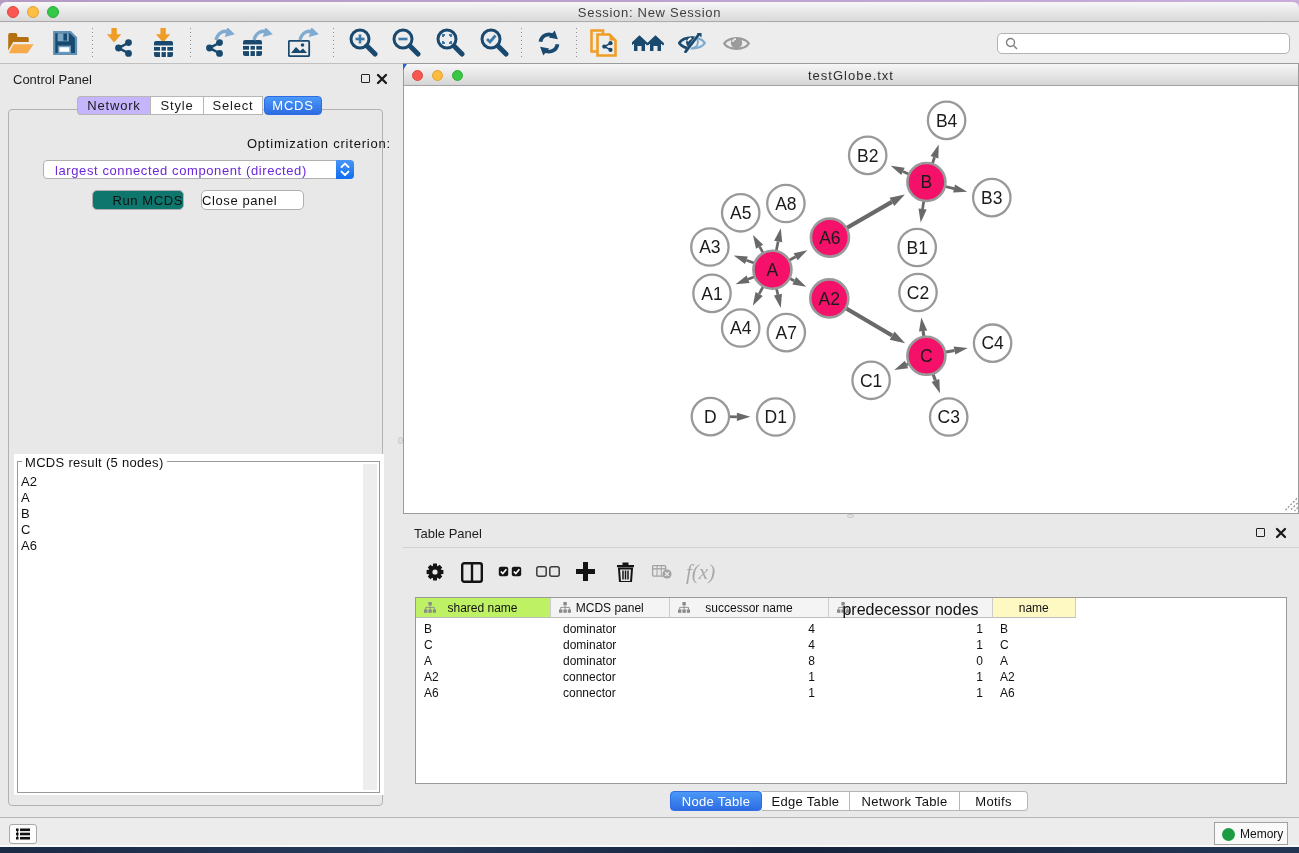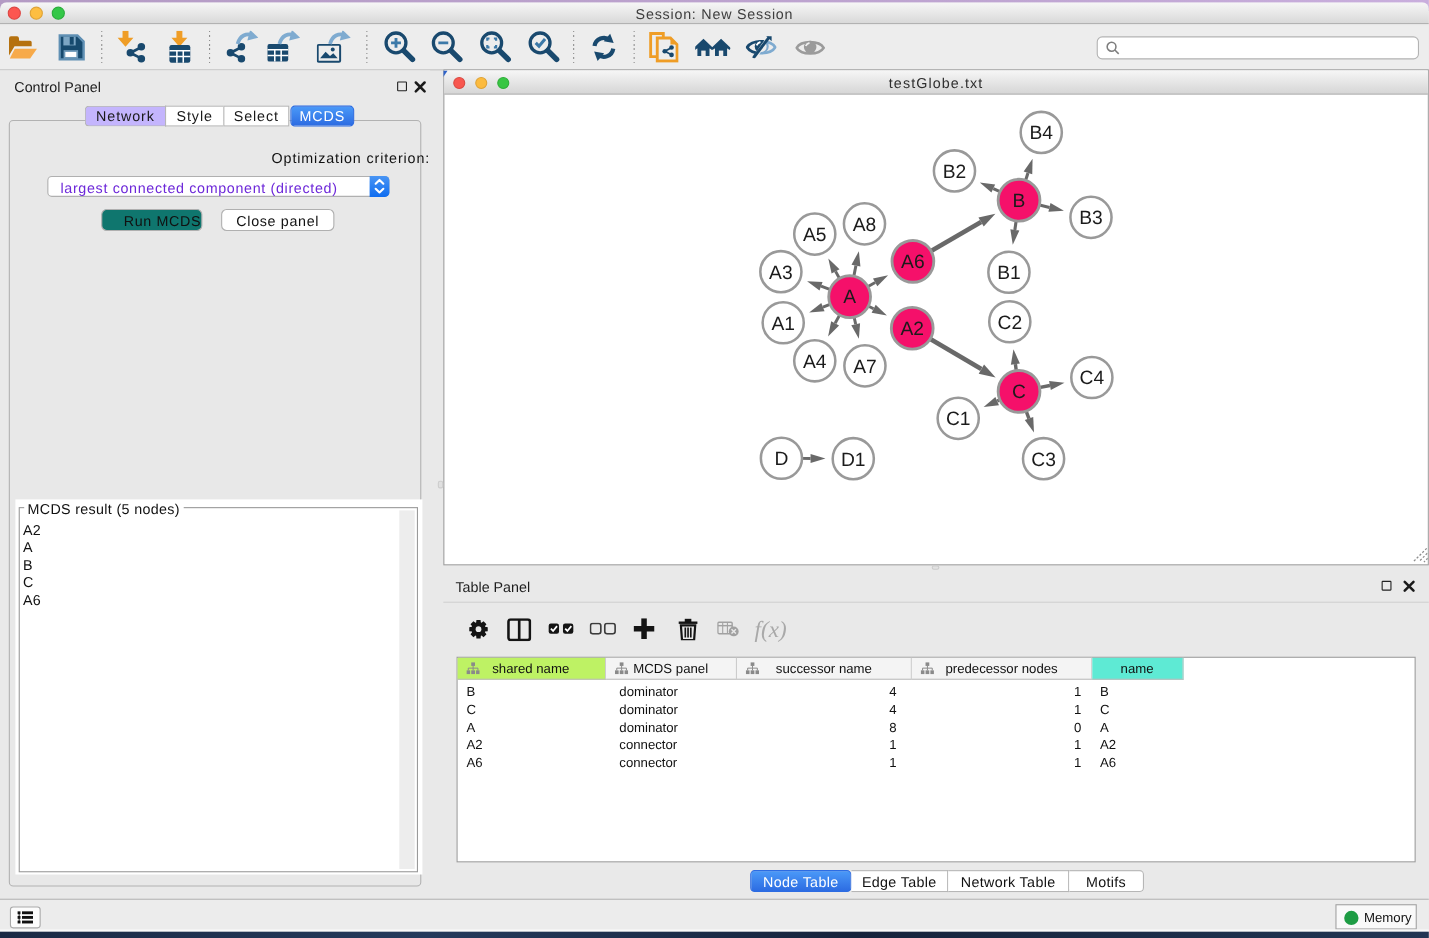--- a/index.html
+++ b/index.html
@@ -229,21 +229,21 @@
   <div style="position:absolute;left:11px;top:2px;font-size:13px;letter-spacing:0.6px;color:#6d28d9;">largest connected component (directed)</div>
   <div style="position:absolute;right:-1px;top:-1px;width:18px;height:19px;background:linear-gradient(#4995f4,#0f6df0);border-radius:0 4px 4px 0;">
     <svg width="18" height="19">
         <path d="M5.5,7 L9,3.6 L12.5,7" fill="none" stroke="#fff" stroke-width="1.9" stroke-linecap="round" stroke-linejoin="round"></path>
         <path d="M5.5,11.6 L9,15 L12.5,11.6" fill="none" stroke="#fff" stroke-width="1.9" stroke-linecap="round" stroke-linejoin="round"></path>
       </svg>
   </div>
 </div>
 
 <div class="abs" style="left:92px;top:190px;width:92px;height:20px;background:#0f766e;border:1px solid #b0b0b0;border-radius:5px;text-align:right;font-size:13px;letter-spacing:0.6px;line-height:19px;color:#111;">Run MCDS</div>
-<div class="abs" style="left:201px;top:190px;width:103px;height:20px;background:#fff;border:1px solid #b0b0b0;border-radius:5px;text-align:center;font-size:13px;letter-spacing:0.6px;line-height:19px;color:#111;">Close panel</div>
+<div class="abs" style="left:201px;top:190px;width:103px;height:20px;background:#fff;border:1px solid #b0b0b0;border-radius:5px;font-size:13px;letter-spacing:0.6px;line-height:19px;color:#111;">Close panel</div>
 
 <div class="abs" style="left:14px;top:454px;width:370px;height:341px;background:#fff;"></div>
 <div class="abs" style="left:17px;top:461px;width:363px;height:332px;border:1px solid #9a9a9a;"></div>
 <div class="abs" style="left:22px;top:455px;background:#fff;padding:0 3px;font-size:13px;letter-spacing:0.3px;color:#111;">MCDS result (5 nodes)</div>
 <div class="abs" style="left:363px;top:464px;width:14px;height:326px;background:#ededed;"></div>
 <div class="abs" style="left:21px;top:474px;font-size:13px;color:#111;line-height:16px;">A2<br>A<br>B<br>C<br>A6</div>
 
 <div class="abs" style="left:403px;top:63px;width:896px;height:451px;background:#fff;border:1.5px solid #9b9b9b;"></div>
 <div class="abs" style="left:404px;top:64px;width:894px;height:22px;background:linear-gradient(#f6f6f6,#d6d6d6);border-bottom:1px solid #a2a2a2;">
   <div class="tl" style="left:8px;top:5.5px;width:11px;height:11px;background:#f8574f;border:0.5px solid #da4a42;"></div>
@@ -452,23 +452,23 @@
     <div style="position:absolute;left:413.0px;top:0;width:164.0px;height:20px;background:#f4f4f4;border-right:1px solid #cccccc;border-bottom:1px solid #bdbdbd;">
       <svg width="12" height="12" style="position:absolute;left:8px;top:4px;">
         <g fill="#8a8a8a">
           <rect x="4.4" y="0" width="3.4" height="3.4"></rect>
           <rect x="0" y="7.4" width="3.4" height="3.4"></rect>
           <rect x="4.4" y="7.4" width="3.4" height="3.4"></rect>
           <rect x="8.8" y="7.4" width="3.4" height="3.4"></rect>
         </g>
         <path d="M6.1,3.4 L6.1,5.4 M1.7,7.4 L1.7,5.4 L10.5,5.4 L10.5,7.4 M6.1,5.4 L6.1,7.4" stroke="#8a8a8a" stroke-width="0.9" fill="none"></path>
       </svg>
-      <div style="position:absolute;left:0;right:0;top:3px;text-align:center;font-size:12px;color:#111;">predecessor nodes</div>
-    </div>
-    <div style="position:absolute;left:577.0px;top:0;width:82.5px;height:20px;background:#5eead4;border-right:1px solid #cccccc;border-bottom:1px solid #bdbdbd;">
+      <div style="position:absolute;left:0;right:0;top:3px;text-align:center;font-size:16px;color:#111;">predecessor nodes</div>
+    </div>
+    <div style="position:absolute;left:577.0px;top:0;width:82.5px;height:20px;background:#fef9c3;border-right:1px solid #cccccc;border-bottom:1px solid #bdbdbd;">
       <div style="position:absolute;left:0;right:0;top:3px;text-align:center;font-size:12px;color:#111;">name</div>
     </div>
   </div>
 <div class="abs" style="left:416px;top:618px;width:872px;height:80px;">
     <div style="position:absolute;top:0px;left:0;width:872px;height:16px;font-size:12px;color:#111;">
 <span style="position:absolute;left:8px;top:3.5px;">B</span>
 <span style="position:absolute;left:147px;top:3.5px;">dominator</span>
 <span style="position:absolute;left:254px;width:145px;top:3.5px;text-align:right;">4</span>
 <span style="position:absolute;left:422px;width:145px;top:3.5px;text-align:right;">1</span>
 <span style="position:absolute;left:584px;top:3.5px;">B</span>
@@ -496,21 +496,21 @@
     </div>
     <div style="position:absolute;top:64px;left:0;width:872px;height:16px;font-size:12px;color:#111;">
 <span style="position:absolute;left:8px;top:3.5px;">A6</span>
 <span style="position:absolute;left:147px;top:3.5px;">connector</span>
 <span style="position:absolute;left:254px;width:145px;top:3.5px;text-align:right;">1</span>
 <span style="position:absolute;left:422px;width:145px;top:3.5px;text-align:right;">1</span>
 <span style="position:absolute;left:584px;top:3.5px;">A6</span>
     </div>
   </div>
 
-<div class="abs" style="left:670px;top:791px;height:20px;display:flex;font-size:13px;letter-spacing:0.3px;margin-left:12px;">
+<div class="abs" style="left:670px;top:791px;height:20px;display:flex;font-size:13px;letter-spacing:0.3px;">
   <div style="width:92px;background:linear-gradient(#4a99f8,#2d6ce2);border:1px solid #2d6ce2;border-radius:4px;color:#fff;text-align:center;line-height:19px;">Node Table</div>
   <div style="width:88px;background:#fff;border:1px solid #b6b6b6;border-left:none;text-align:center;line-height:19px;color:#111;">Edge Table</div>
   <div style="width:110px;background:#fff;border:1px solid #b6b6b6;border-left:none;text-align:center;line-height:19px;color:#111;">Network Table</div>
   <div style="width:68px;background:#fff;border:1px solid #b6b6b6;border-left:none;border-radius:0 4px 4px 0;text-align:center;line-height:19px;color:#111;">Motifs</div>
 </div>
 
 <div class="abs" style="left:0;top:817px;width:1299px;height:31px;background:#ececec;border-top:1px solid #b5b5b5;"></div>
 <div class="abs" style="left:9px;top:824px;width:28px;height:20px;background:#fcfcfc;border:1px solid #a9a9a9;border-radius:3px;">
   <svg width="26" height="18">
       <g fill="#111">

